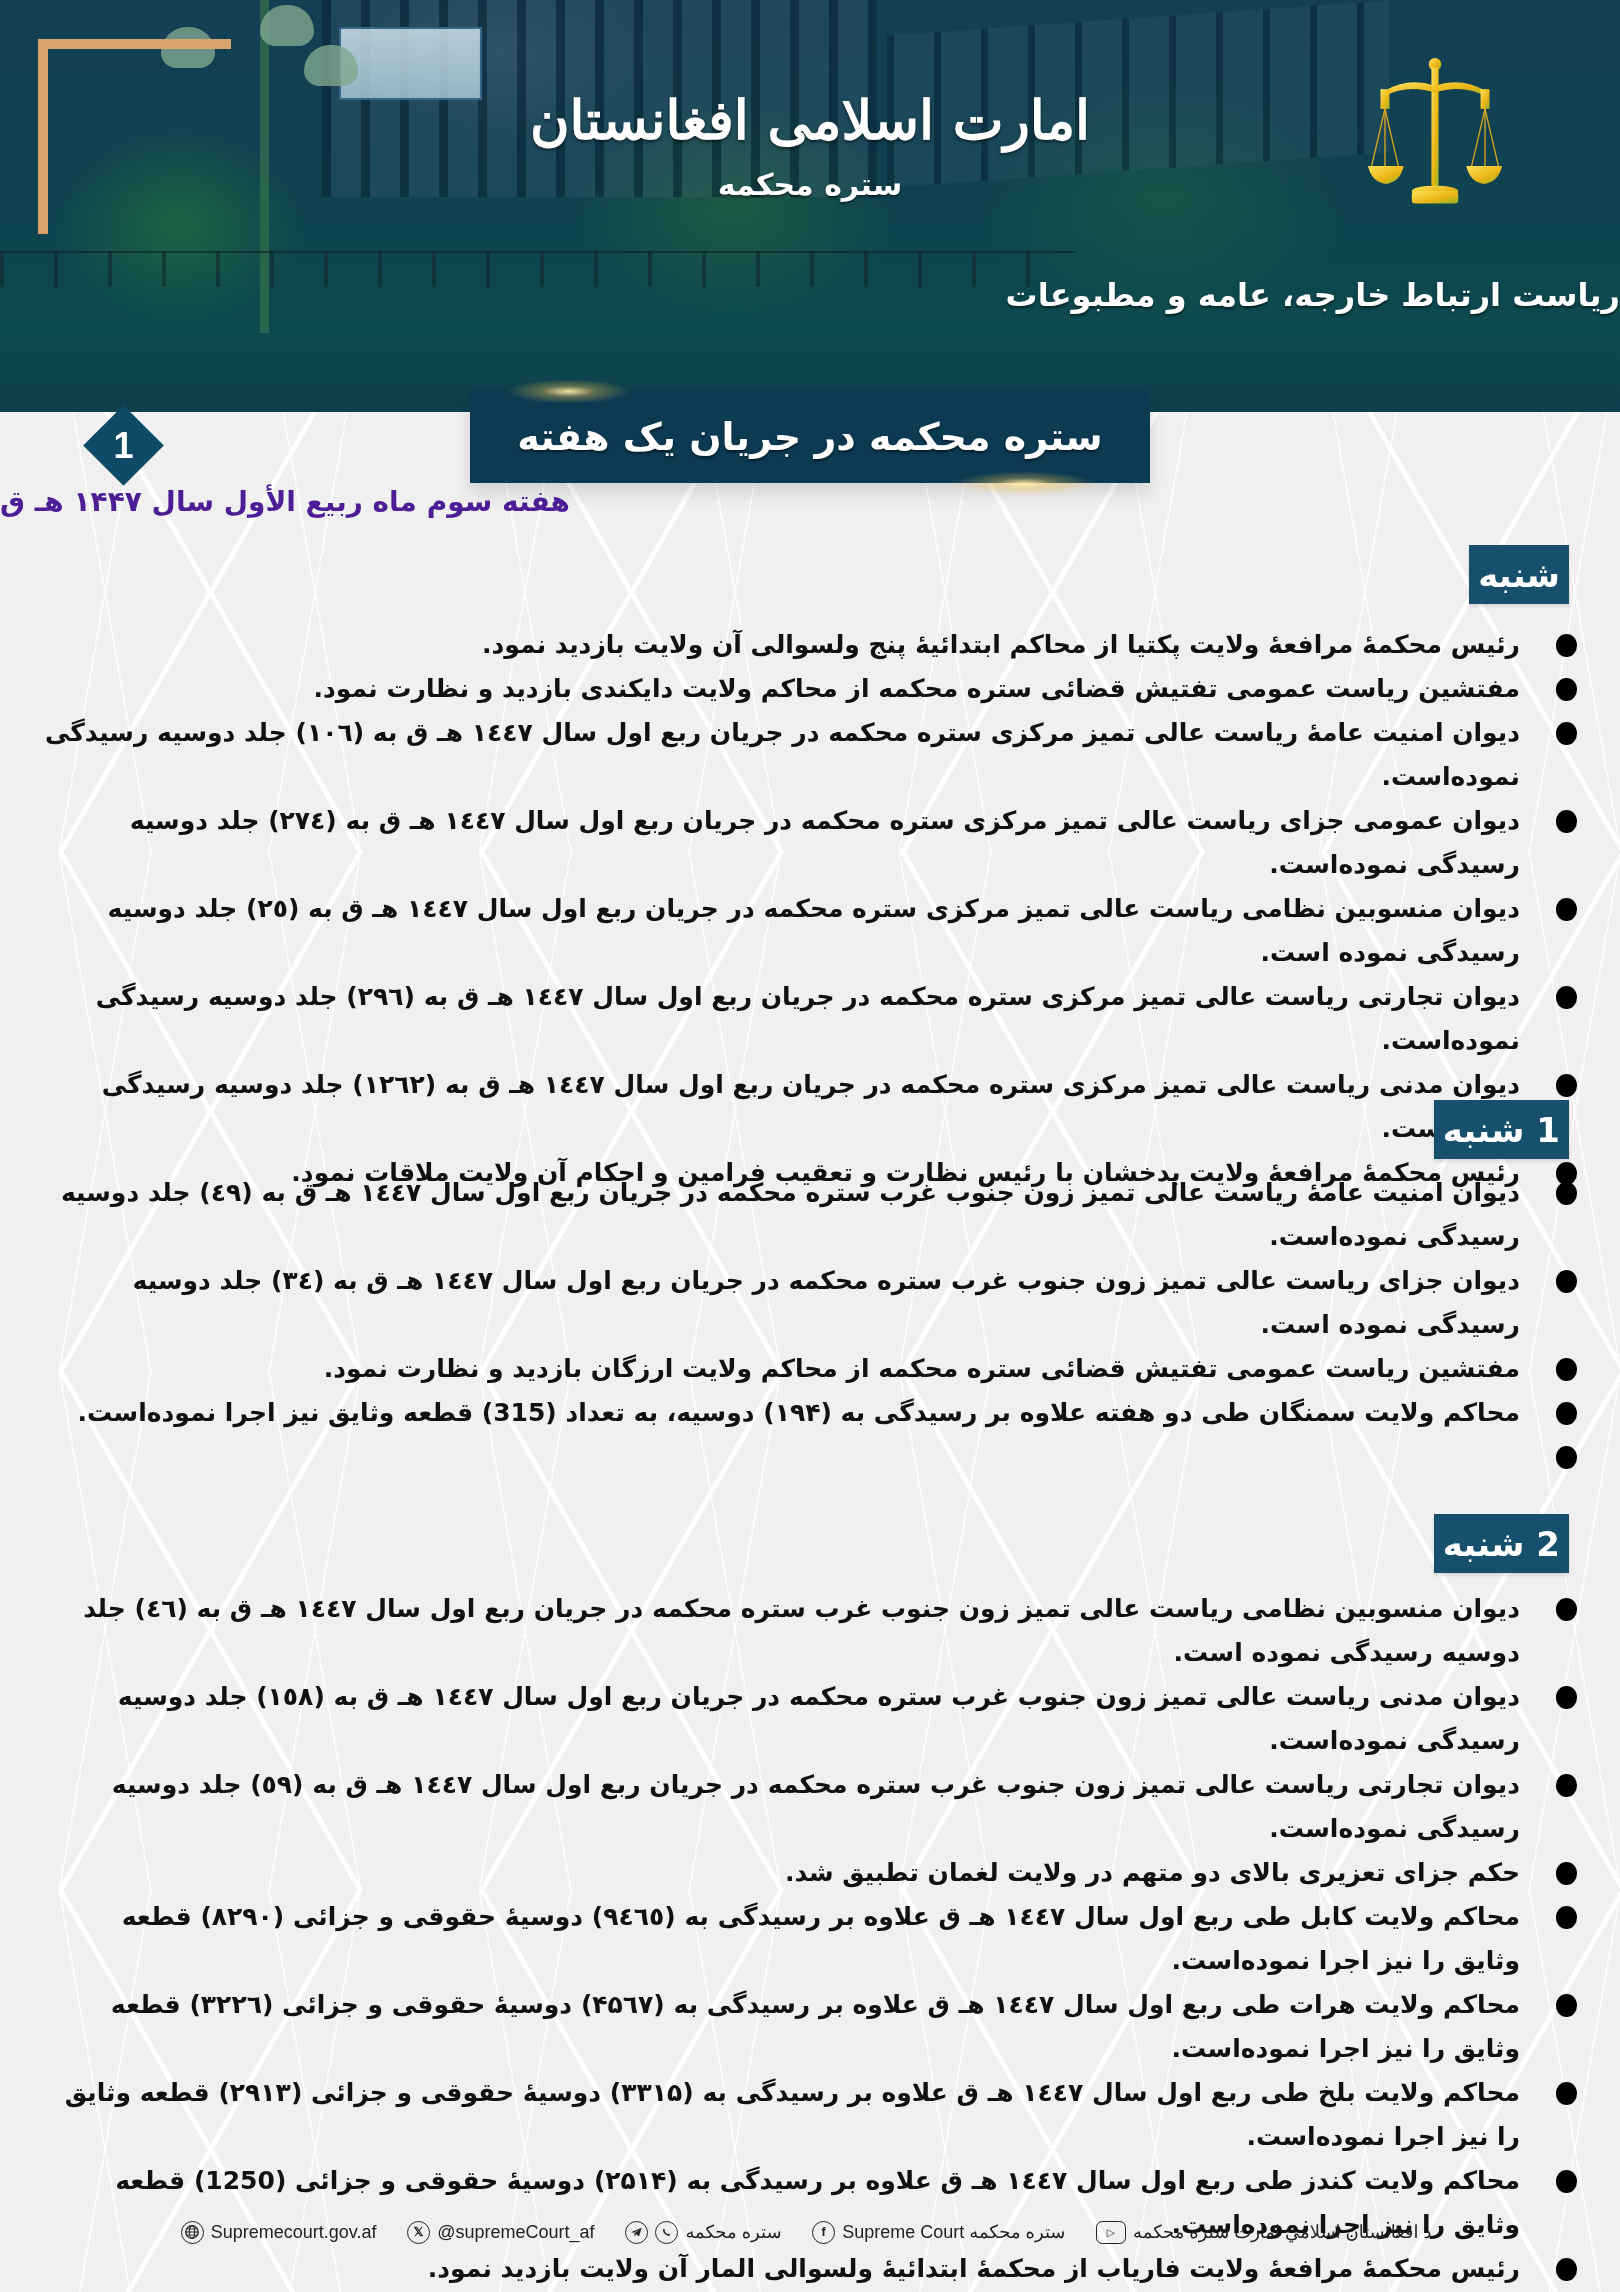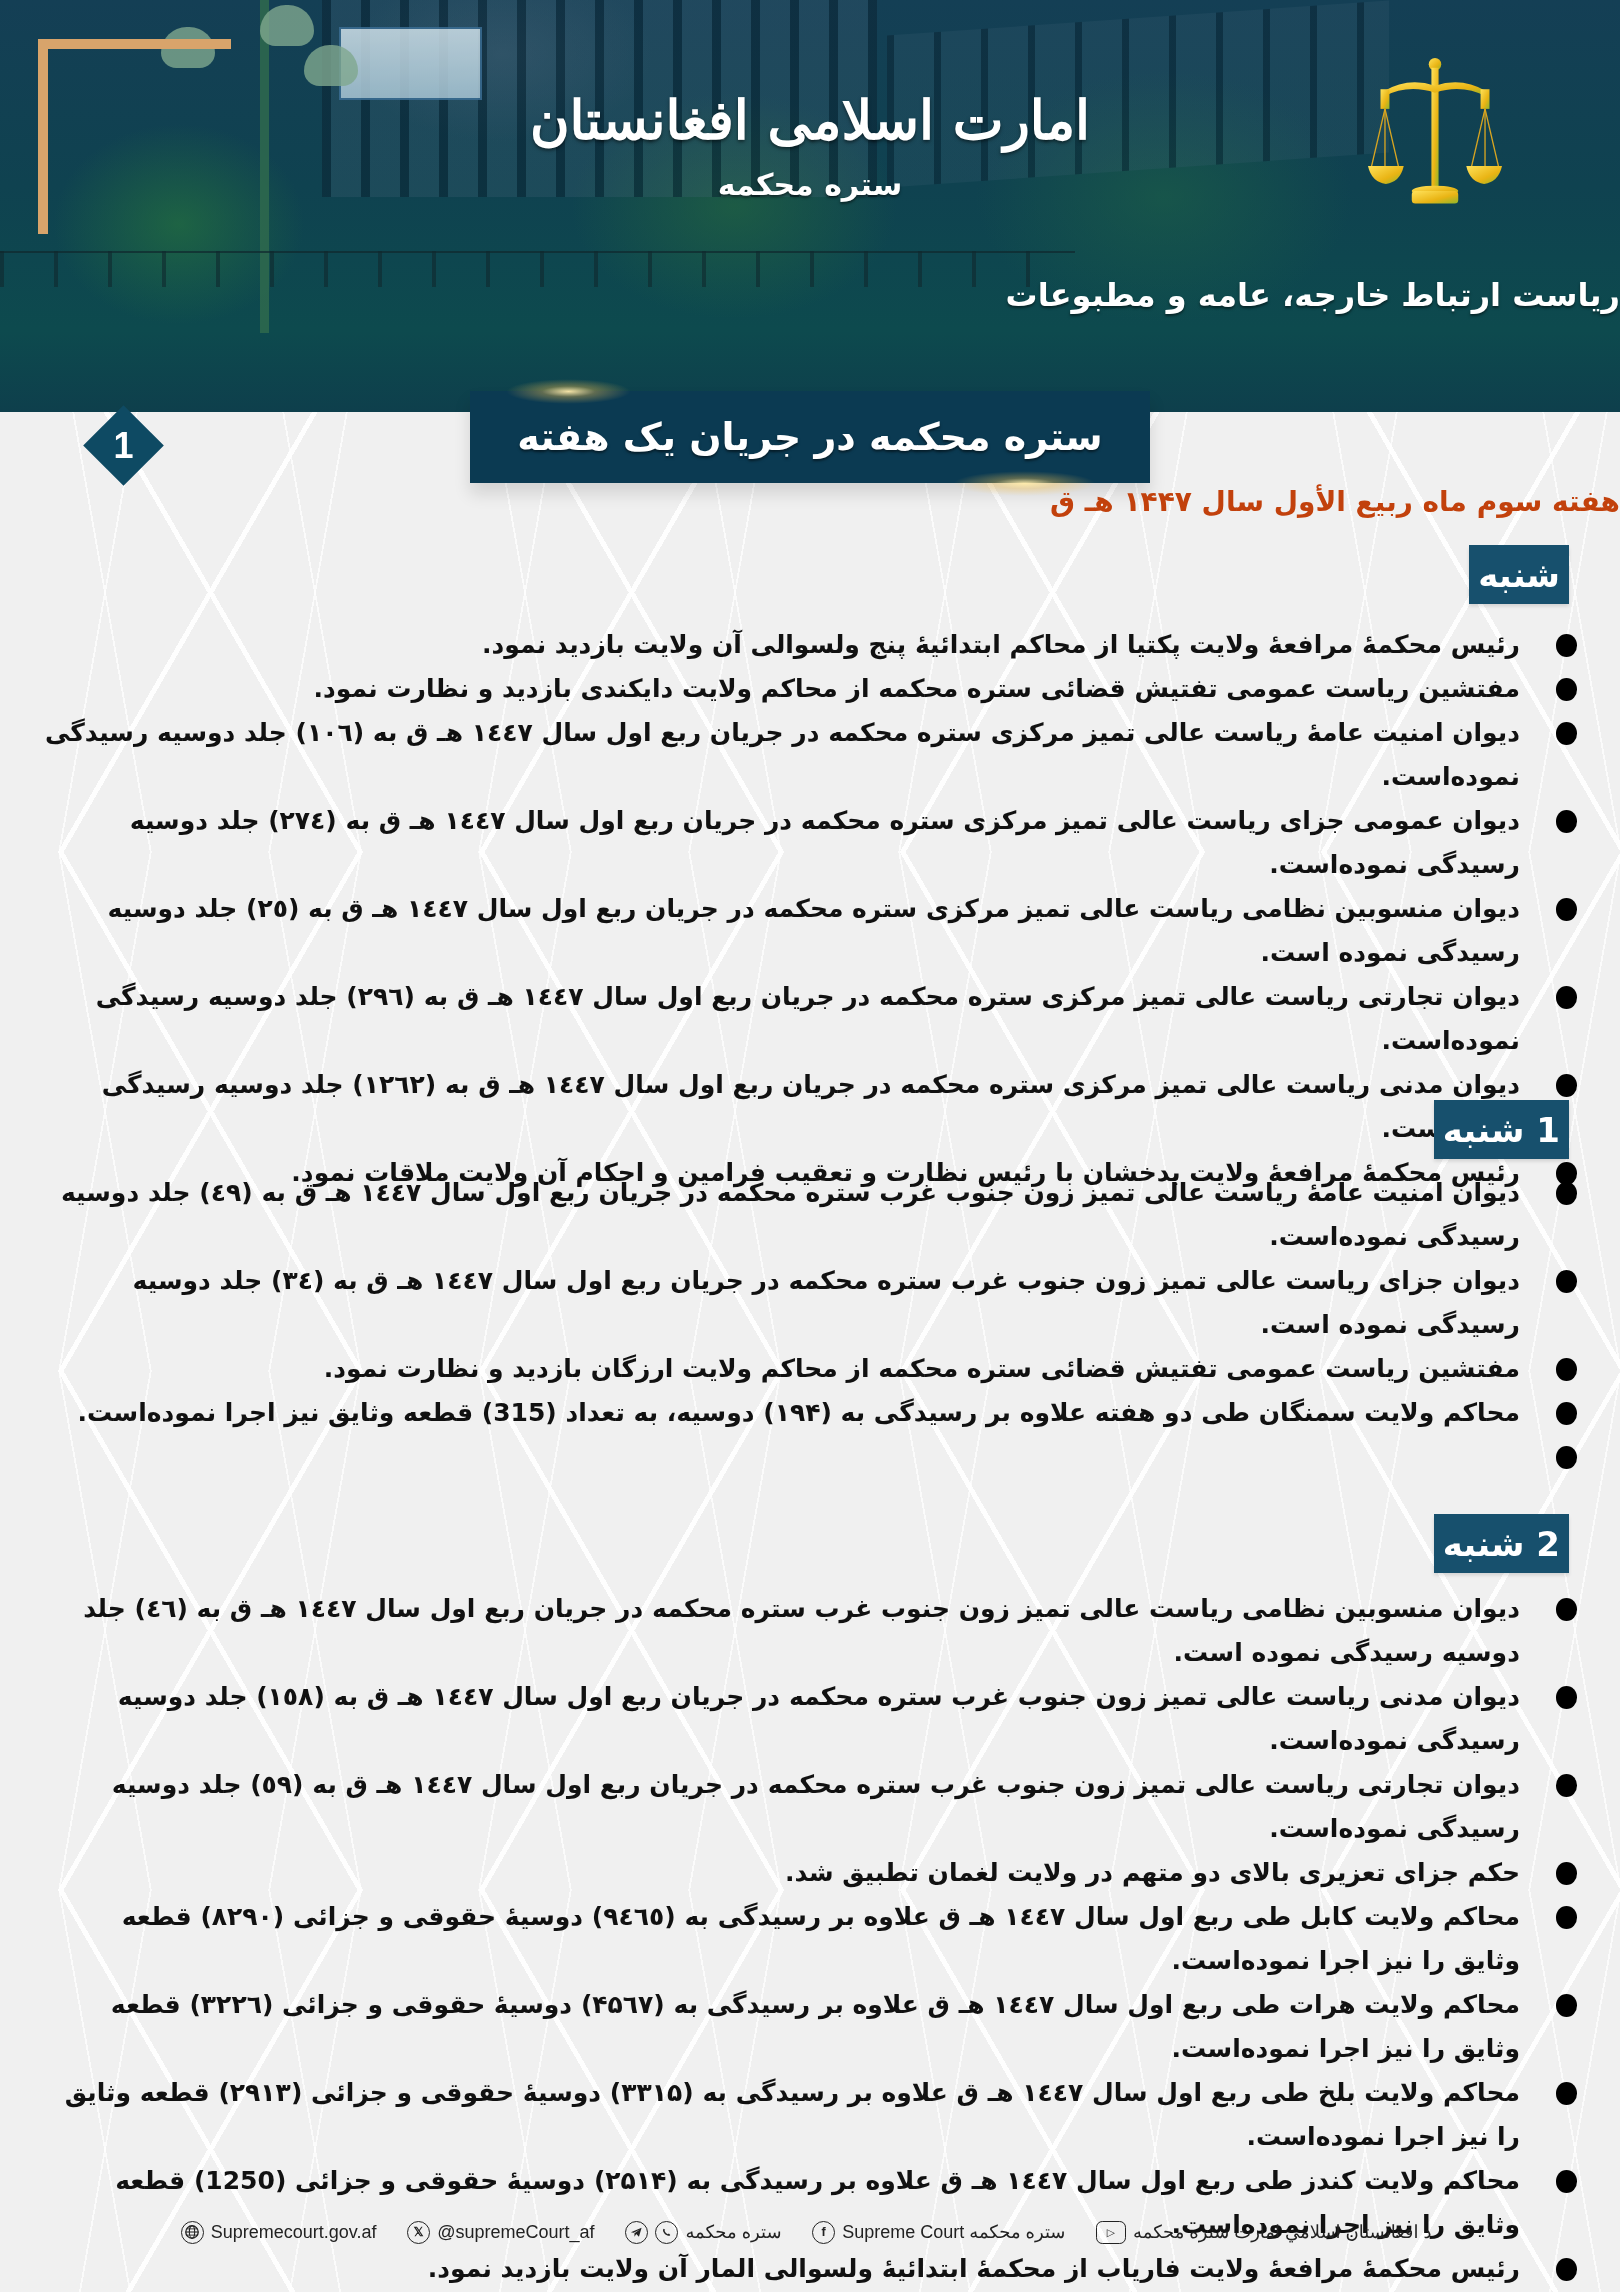--- a/index.html
+++ b/index.html
@@ -100,22 +100,22 @@
   }
   .main-title-box .glow2 {
     position: absolute; right: 54px; bottom: -12.5px; width: 143px; height: 25px;
     background: radial-gradient(ellipse at center, rgba(255,235,170,0.95) 0%, rgba(255,200,80,0.35) 30%, transparent 70%);
   }
   .main-title {
     color: #ffffff; font-size: 38px; font-weight: bold; direction: rtl;
     text-shadow: 0 1.8px 2.7px rgba(0,0,0,0.5);
   }
   .subtitle {
-    position: absolute; left: 0; width: 1620px; top: 485px; text-align: right; z-index: 2;
-    font-size: 28px; font-weight: bold; direction: rtl; color: #c2410c;
+    position: absolute; left: 0; width: 1620px; top: 485px; text-align: left; z-index: 2;
+    font-size: 28px; font-weight: bold; direction: rtl; color: #4c1d95;
   }
   .page-diamond {
     position: absolute; left: 95px; top: 417px; width: 57px; height: 57px;
     background: #0e4a63; transform: rotate(45deg); z-index: 2;
   }
   .page-number {
     position: absolute; left: 95px; top: 417px; width: 57px; height: 57px; z-index: 3;
     display: flex; align-items: center; justify-content: center;
     color: #fff; font-size: 36px; font-weight: bold; font-family: "Liberation Sans", sans-serif;
   }

